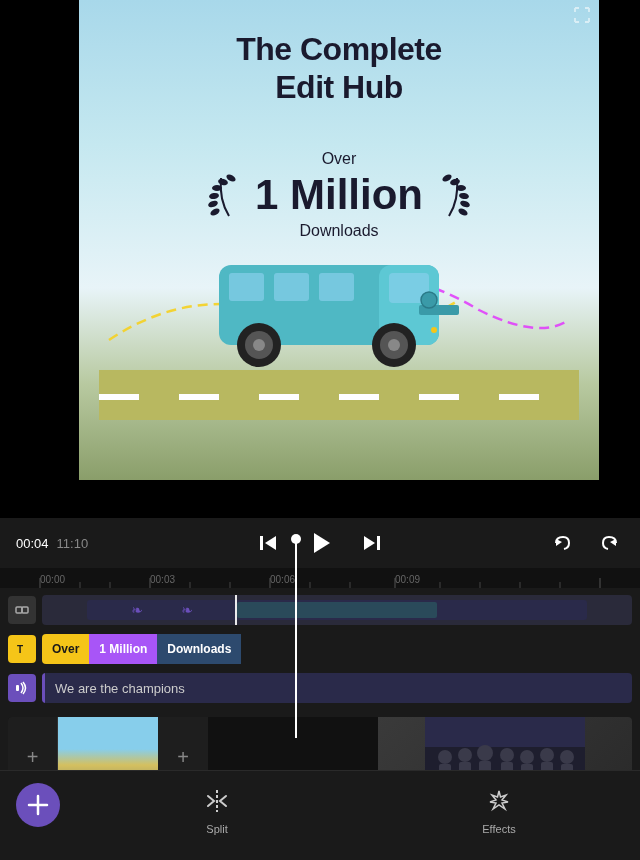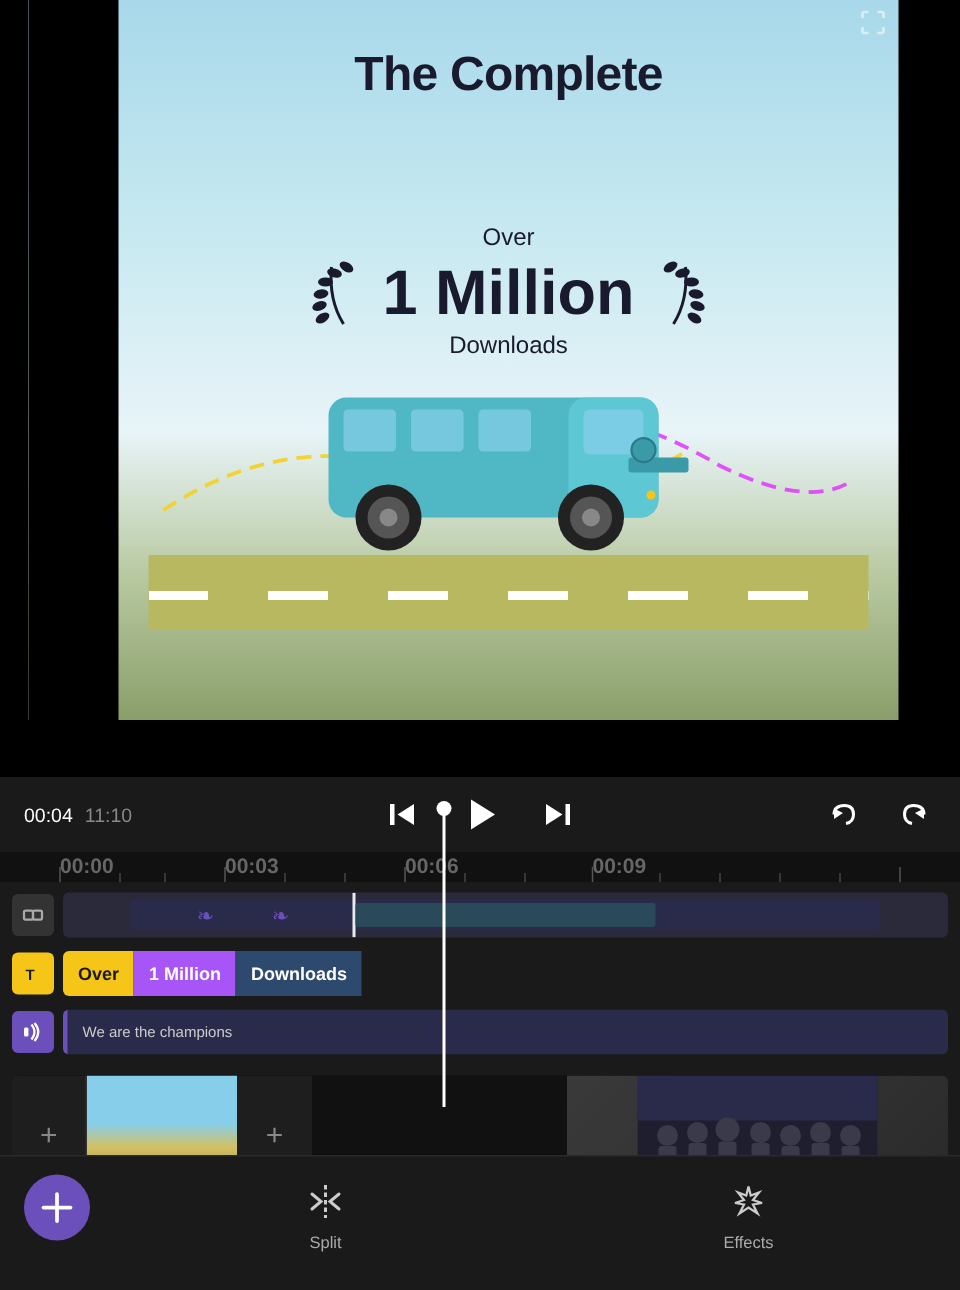--- a/index.html
+++ b/index.html
@@ -203,24 +203,23 @@
       background: #111;
       position: relative;
       overflow: hidden;
       display: flex;
       align-items: center;
       padding: 0 8px;
     }
 
     .ruler-label {
       color: #666;
-      font-size: 14px;
+      font-size: 10px;
       position: absolute;
       bottom: 3px;
-      font-weight: bold;
     }
 
     
     .timeline-tracks {
       background: #1a1a1a;
       padding: 4px 0;
     }
 
     .track-row {
       display: flex;
@@ -276,21 +275,21 @@
     .chip-downloads { background: #2d4a6e; color: #fff; flex: 1; }
 
     
     .audio-track-content {
       background: #2a2a4a;
       height: 100%;
       flex: 1;
       display: flex;
       align-items: center;
       padding: 0 10px;
-      font-size: 10px;
+      font-size: 13px;
       color: #ccc;
       border-left: 3px solid #6b4fbb;
     }
 
     
     .video-track {
       height: 80px;
       background: #111;
       margin: 4px 8px;
       display: flex;
@@ -467,20 +466,21 @@
 </head>
 <body>
 
 <div class="preview-area">
 
   <div class="side-panel-left"></div>
   <div class="side-panel-right"></div>
 
   <div class="preview-title">
     <span>The Complete</span><br>
+    <span>Edit Hub</span>
   </div>
 
   <div class="award-badge">
     <div class="award-over">Over</div>
     <div class="laurel-wrap">
       <svg width="44" height="50" viewBox="0 0 44 50">
         <g fill="#1a1a2e">
           <ellipse cx="8" cy="42" rx="5" ry="3" transform="rotate(-30 8 42)"></ellipse>
           <ellipse cx="6" cy="34" rx="5" ry="3" transform="rotate(-20 6 34)"></ellipse>
           <ellipse cx="7" cy="26" rx="5" ry="3" transform="rotate(-10 7 26)"></ellipse>

